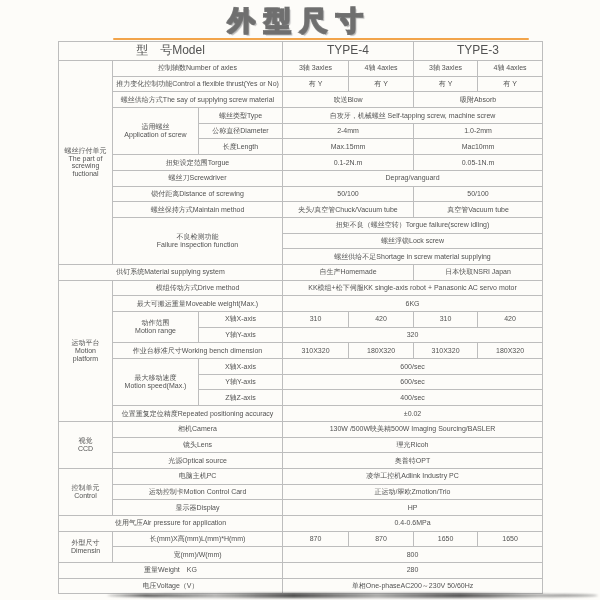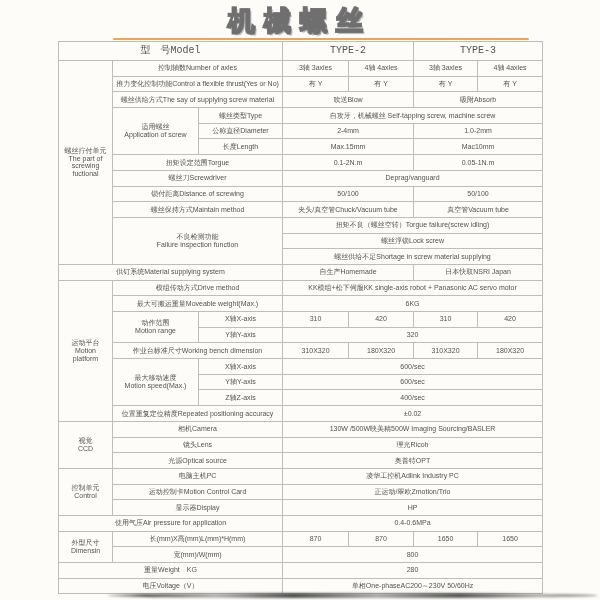--- a/index.html
+++ b/index.html
@@ -27,54 +27,54 @@
     font-size:7px;color:#525252;
   }
   table.spec td{
     border:1px solid #bdbdbd;
     text-align:center;vertical-align:middle;
     padding:0 1px;line-height:7.8px;
     white-space:pre-line;overflow:hidden;
   }
   table.spec tr{height:15.7px;}
   table.spec tr.head-row{height:19px;}
-  td.head{font-size:10px;font-family:Liberation Mono, monospace;}
+  td.head{font-size:12px;}
   td.group{text-align:left;padding-left:4px;line-height:9px;}
   td.sub{text-align:left;padding-left:4px;line-height:9px;}
   .bottom-shadow{
     position:absolute;top:593px;left:107px;width:491px;height:5px;
     background:linear-gradient(90deg,
       rgba(95,95,95,.50), rgba(58,58,58,.85) 8%, rgba(115,115,115,.55) 22%,
       rgba(52,52,52,.85) 38%, rgba(105,105,105,.55) 55%, rgba(56,56,56,.85) 72%,
       rgba(110,110,110,.55) 88%, rgba(75,75,75,.65));
     filter:blur(1.3px);
     border-radius:50% / 60%;
   }
 </style>
 </head>
 <body>
 
 <div class="page">
-  <h1 class="title">机械螺丝</h1>
+  <h1 class="title">外型尺寸</h1>
   <div class="accent-line"></div>
 
   <table class="spec">
     <colgroup>
       <col style="width:54px">
         <col style="width:86px">
         <col style="width:84px">
       <col style="width:66px">
         <col style="width:65px">
         <col style="width:64px">
         <col style="width:65px">
     </colgroup>
     <tbody id="spec-body">
         <tr class="head-row">
           <td colspan="3" class="head">型　号Model</td>
-          <td colspan="2" class="head">TYPE-2</td>
+          <td colspan="2" class="head">TYPE-4</td>
           <td colspan="2" class="head">TYPE-3</td>
         </tr>
         <tr>
           <td rowspan="13" class="group">螺丝拧付单元
 The part of
 screwing
 fuctional</td>
           <td colspan="2" class="label">控制轴数Number of axles</td>
           <td class="value">3轴 3axles</td>
           <td class="value">4轴 4axles</td>

